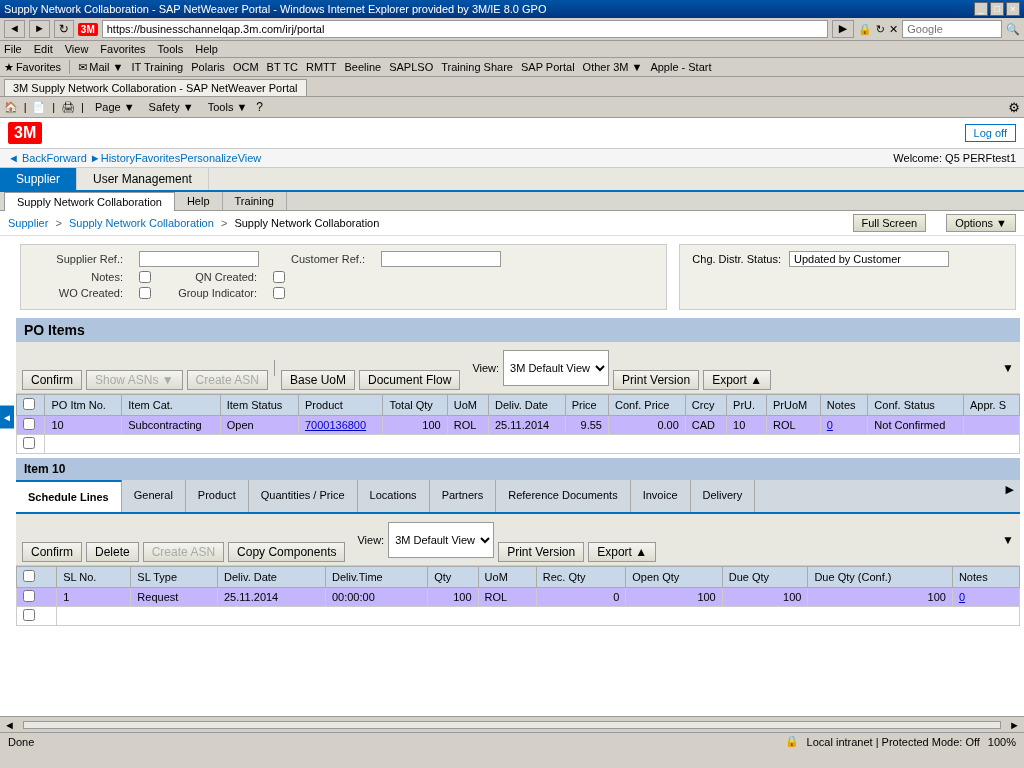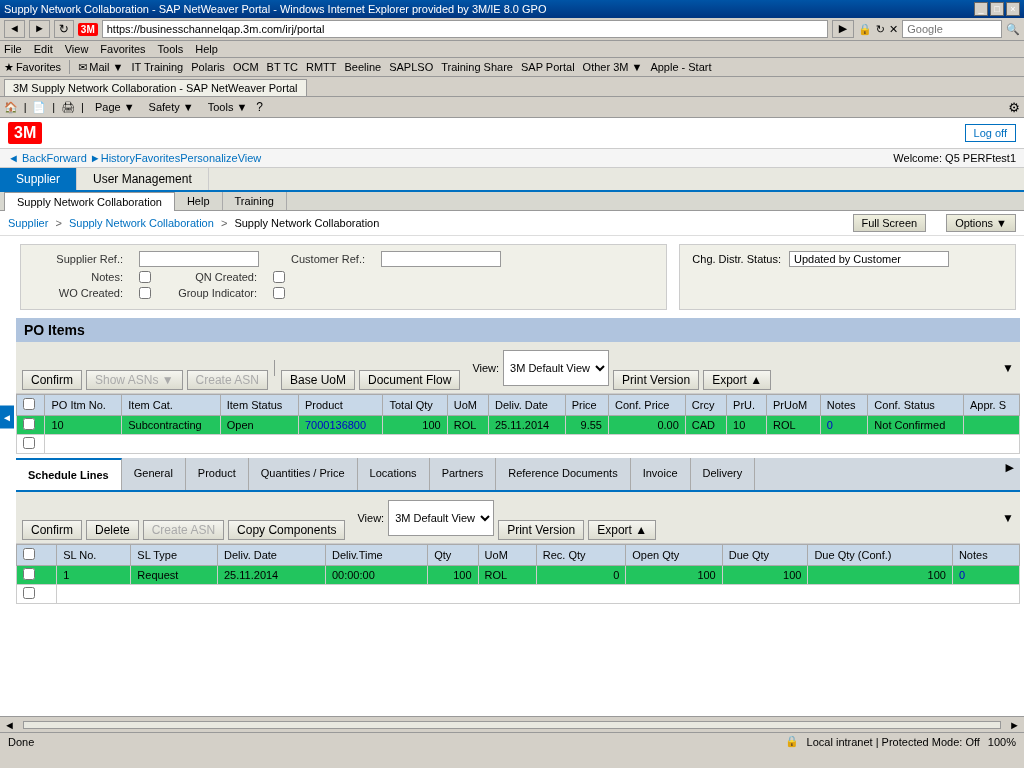--- a/index.html
+++ b/index.html
@@ -315,21 +315,21 @@
       text-align: left;
       font-weight: normal;
       white-space: nowrap;
     }
     .data-table td {
       border: 1px solid #ccc;
       padding: 2px 6px;
       white-space: nowrap;
     }
     .data-table tr.highlight td {
-      background: #22c55e;
+      background: #c4b5fd;
     }
     .data-table tr:not(.highlight) td {
       background: white;
     }
     .table-checkbox { width: 12px; height: 12px; }
 
     
     .item-section {
       margin: 4px;
     }
@@ -355,21 +355,21 @@
       background: white;
       border-top: 2px solid #0070c0;
       font-weight: bold;
     }
     .detail-tab-arrow {
       margin-left: auto;
       padding: 3px 6px;
       cursor: pointer;
     }
 
-    .link-style { color: #0000cc; cursor: pointer; }
+    .link-style { color: #0000cc; text-decoration: underline; cursor: pointer; }
 
     .bottom-scroll {
       background: #d4d0c8;
       height: 16px;
       border-top: 1px solid #999;
       display: flex;
       align-items: center;
     }
     .scroll-track {
       flex: 1;
@@ -628,20 +628,21 @@
             <tr>
               <td><input type="checkbox" class="table-checkbox" style=""></td>
               <td colspan="15"></td>
             </tr>
           </tbody>
         </table>
       </div>
     </div>
 
     <div class="item-section">
+      <div class="item-header">Item 10</div>
 
       <div class="detail-tabs">
         <div class="detail-tab active">Schedule Lines</div>
         <div class="detail-tab">General</div>
         <div class="detail-tab">Product</div>
         <div class="detail-tab">Quantities / Price</div>
         <div class="detail-tab">Locations</div>
         <div class="detail-tab">Partners</div>
         <div class="detail-tab">Reference Documents</div>
         <div class="detail-tab">Invoice</div>

